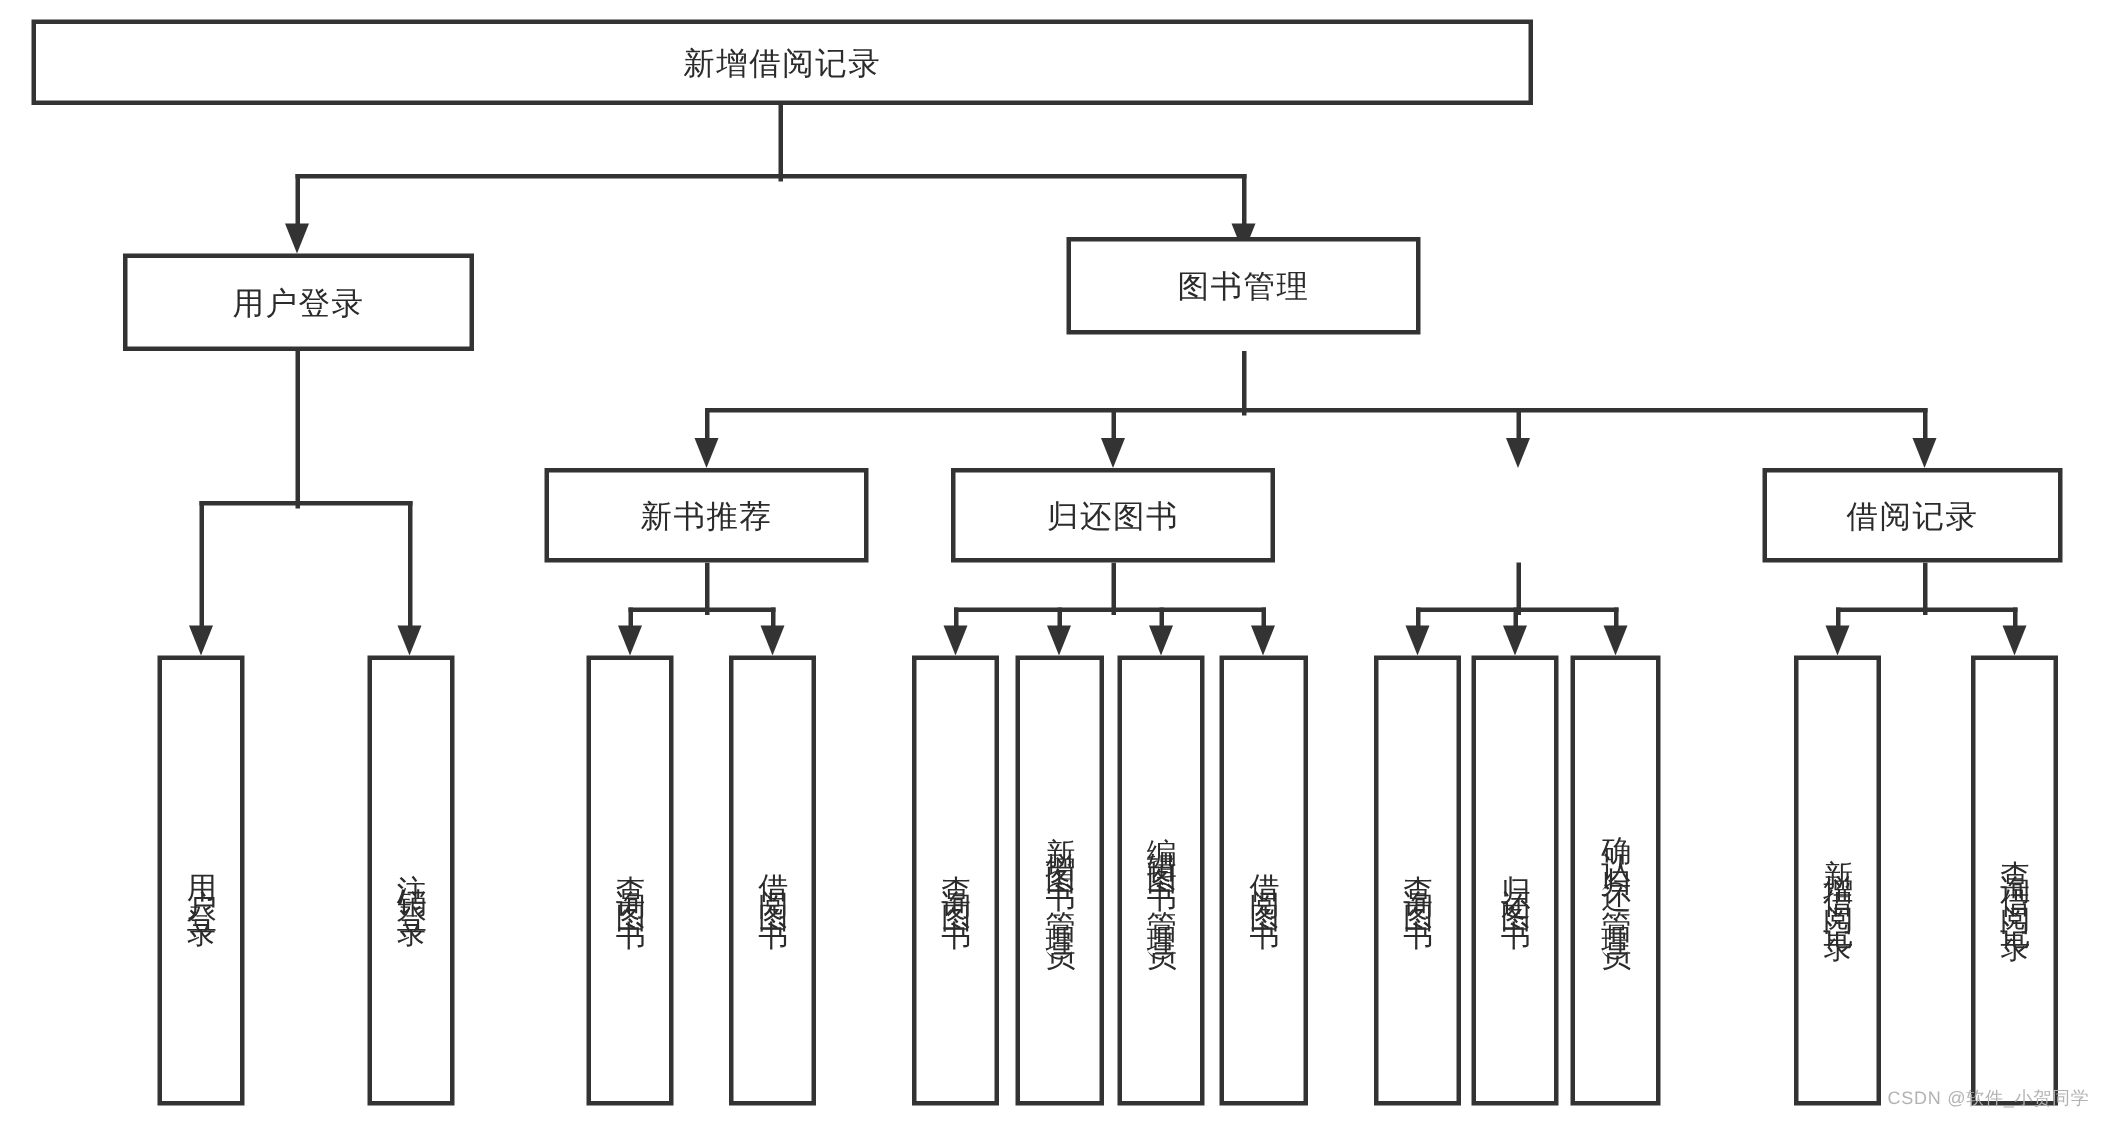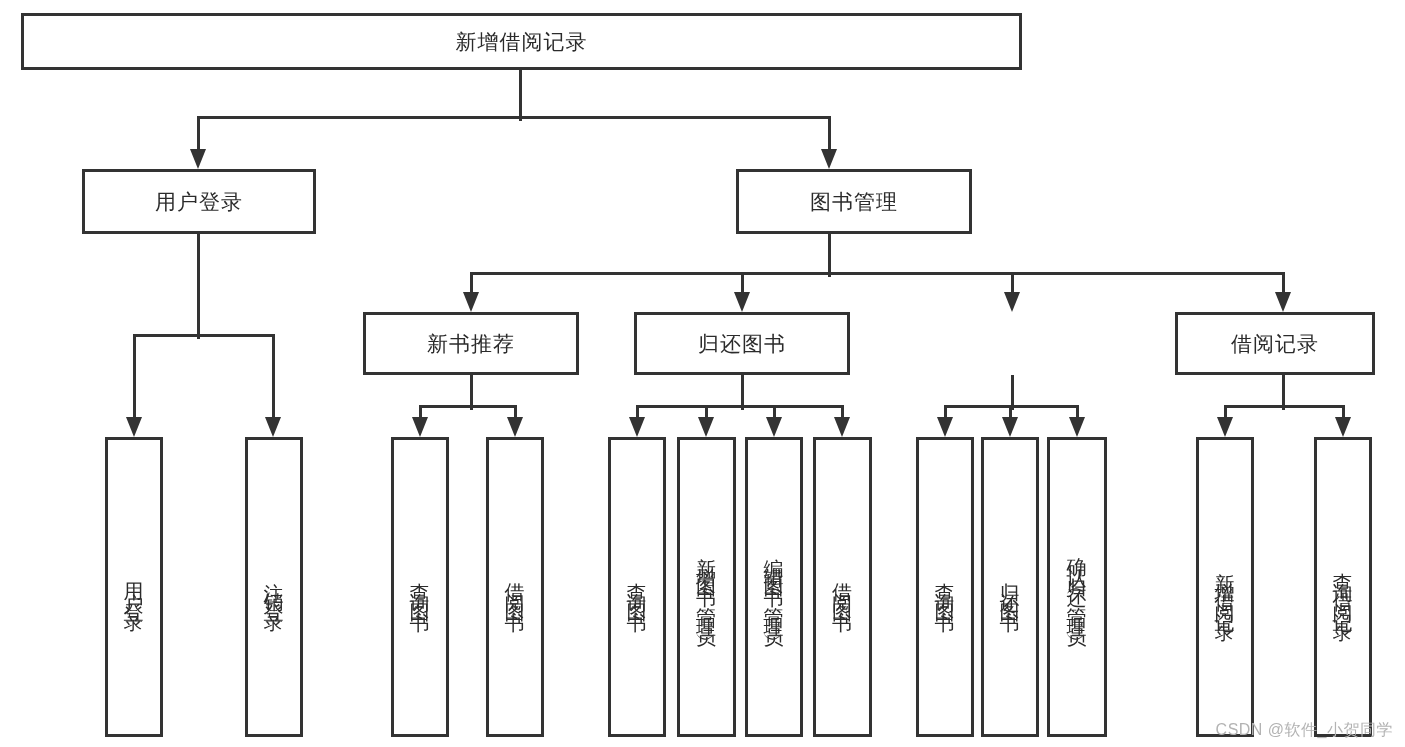--- a/index.html
+++ b/index.html
@@ -47,36 +47,36 @@
   .arrowhead{
     position:absolute;width:0;height:0;
     border-left:8px solid transparent;
     border-right:8px solid transparent;
     border-top:20px solid var(--line);
     z-index:1;
   }
   .watermark{
     position:absolute;
     right:12px;bottom:6px;
-    font-size:16px;
+    font-size:12px;
     color:var(--wm);
     letter-spacing:0.5px;
     z-index:5;
     white-space:nowrap;
   }
 </style>
 </head>
 <body>
 
 <div id="canvas">
 
   <div class="box hbox" style="left: 21px; top: 13px; width: 1001px; height: 57px;">新增借阅记录</div>
 
   <div class="box hbox" style="left: 82px; top: 169px; width: 234px; height: 65px;">用户登录</div>
-  <div class="box hbox" style="left: 711px; top: 169px; width: 236px; height: 65px; margin-left: 25px;">图书管理</div>
+  <div class="box hbox" style="left: 711px; top: 158px; width: 236px; height: 65px;">图书管理</div>
 
   <div class="box hbox" style="left: 363px; top: 312px; width: 216px; height: 63px;">新书推荐</div>
   <div class="box hbox" style="left: 634px; top: 312px; width: 216px; height: 63px;">归还图书</div>
   <div class="box hbox" style="left: 1175px; top: 312px; width: 200px; height: 63px;">借阅记录</div>
 
   <div class="box vbox" style="left: 105px; top: 437px; width: 58px; height: 300px;">
       <span class="vtext">用户登录</span>
     </div>
   <div class="box vbox" style="left: 245px; top: 437px; width: 58px; height: 300px;">
       <span class="vtext">注销登录</span>

